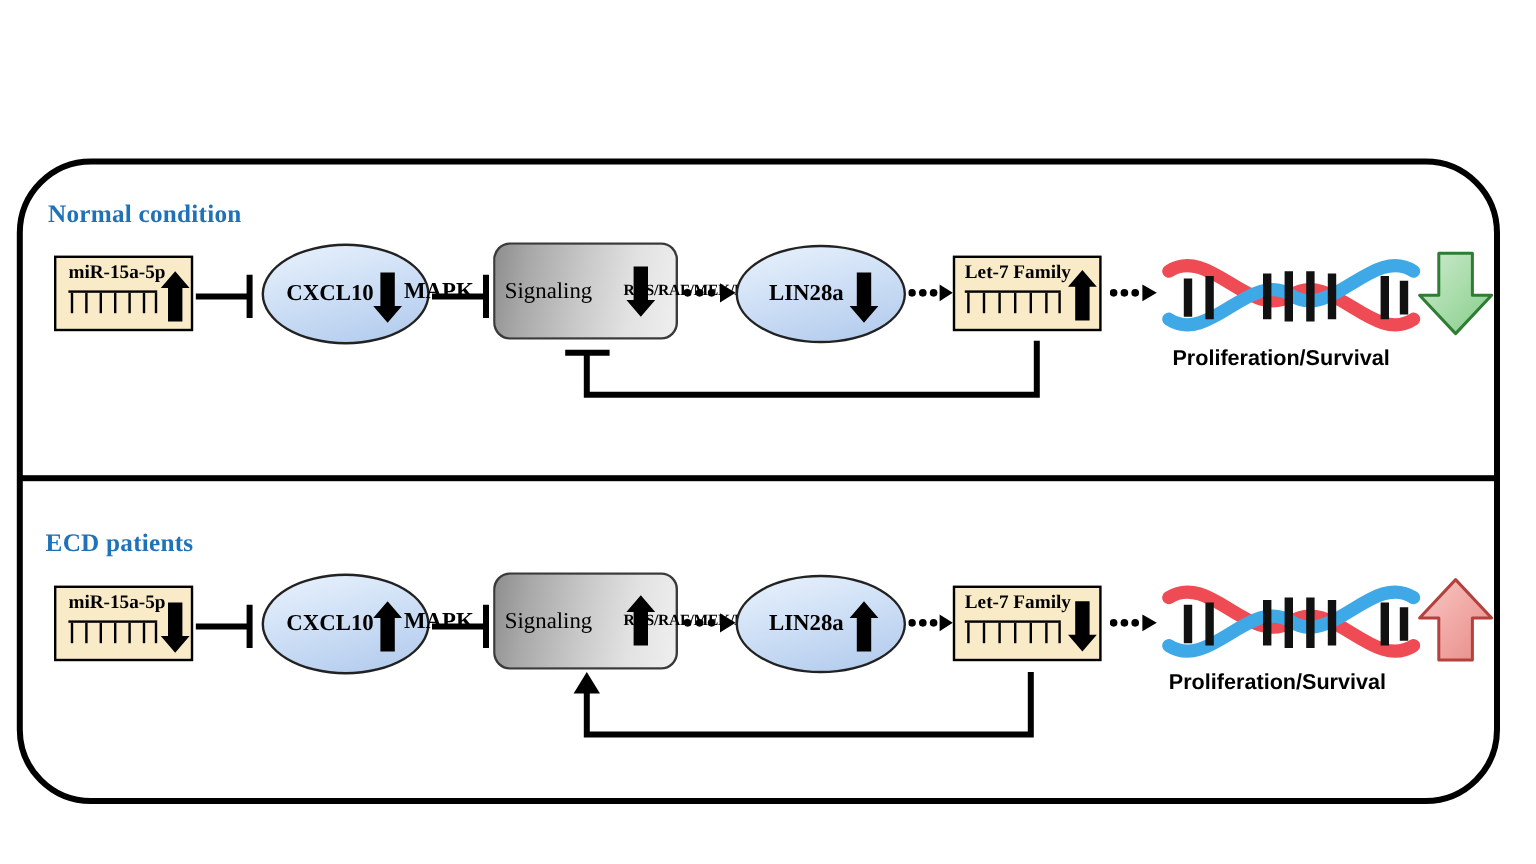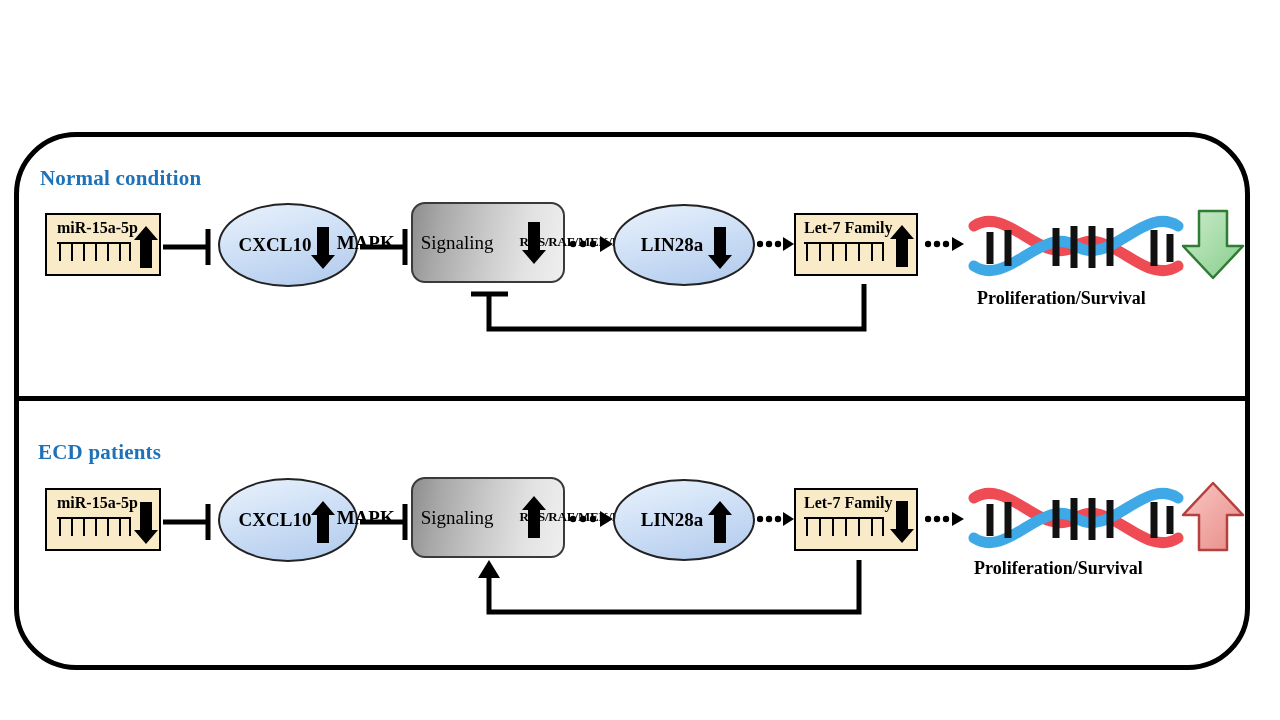--- a/index.html
+++ b/index.html
@@ -62,21 +62,21 @@
 
   
   .reg-arrow{position:absolute;}
 
   
   .conn{position:absolute;}
 
   
   .dna{position:absolute;}
   .prolif{
-    position:absolute;font-family:Liberation Serif, serif;font-weight:bold;font-size:18px;
+    position:absolute;font-family:Liberation Sans, sans-serif;font-weight:bold;font-size:18px;
     color:#000;white-space:nowrap;
   }
   .bigarrow{position:absolute;}
 </style>
 </head>
 <body>
 
 <div id="stage">
 
   <div class="frame"></div>

